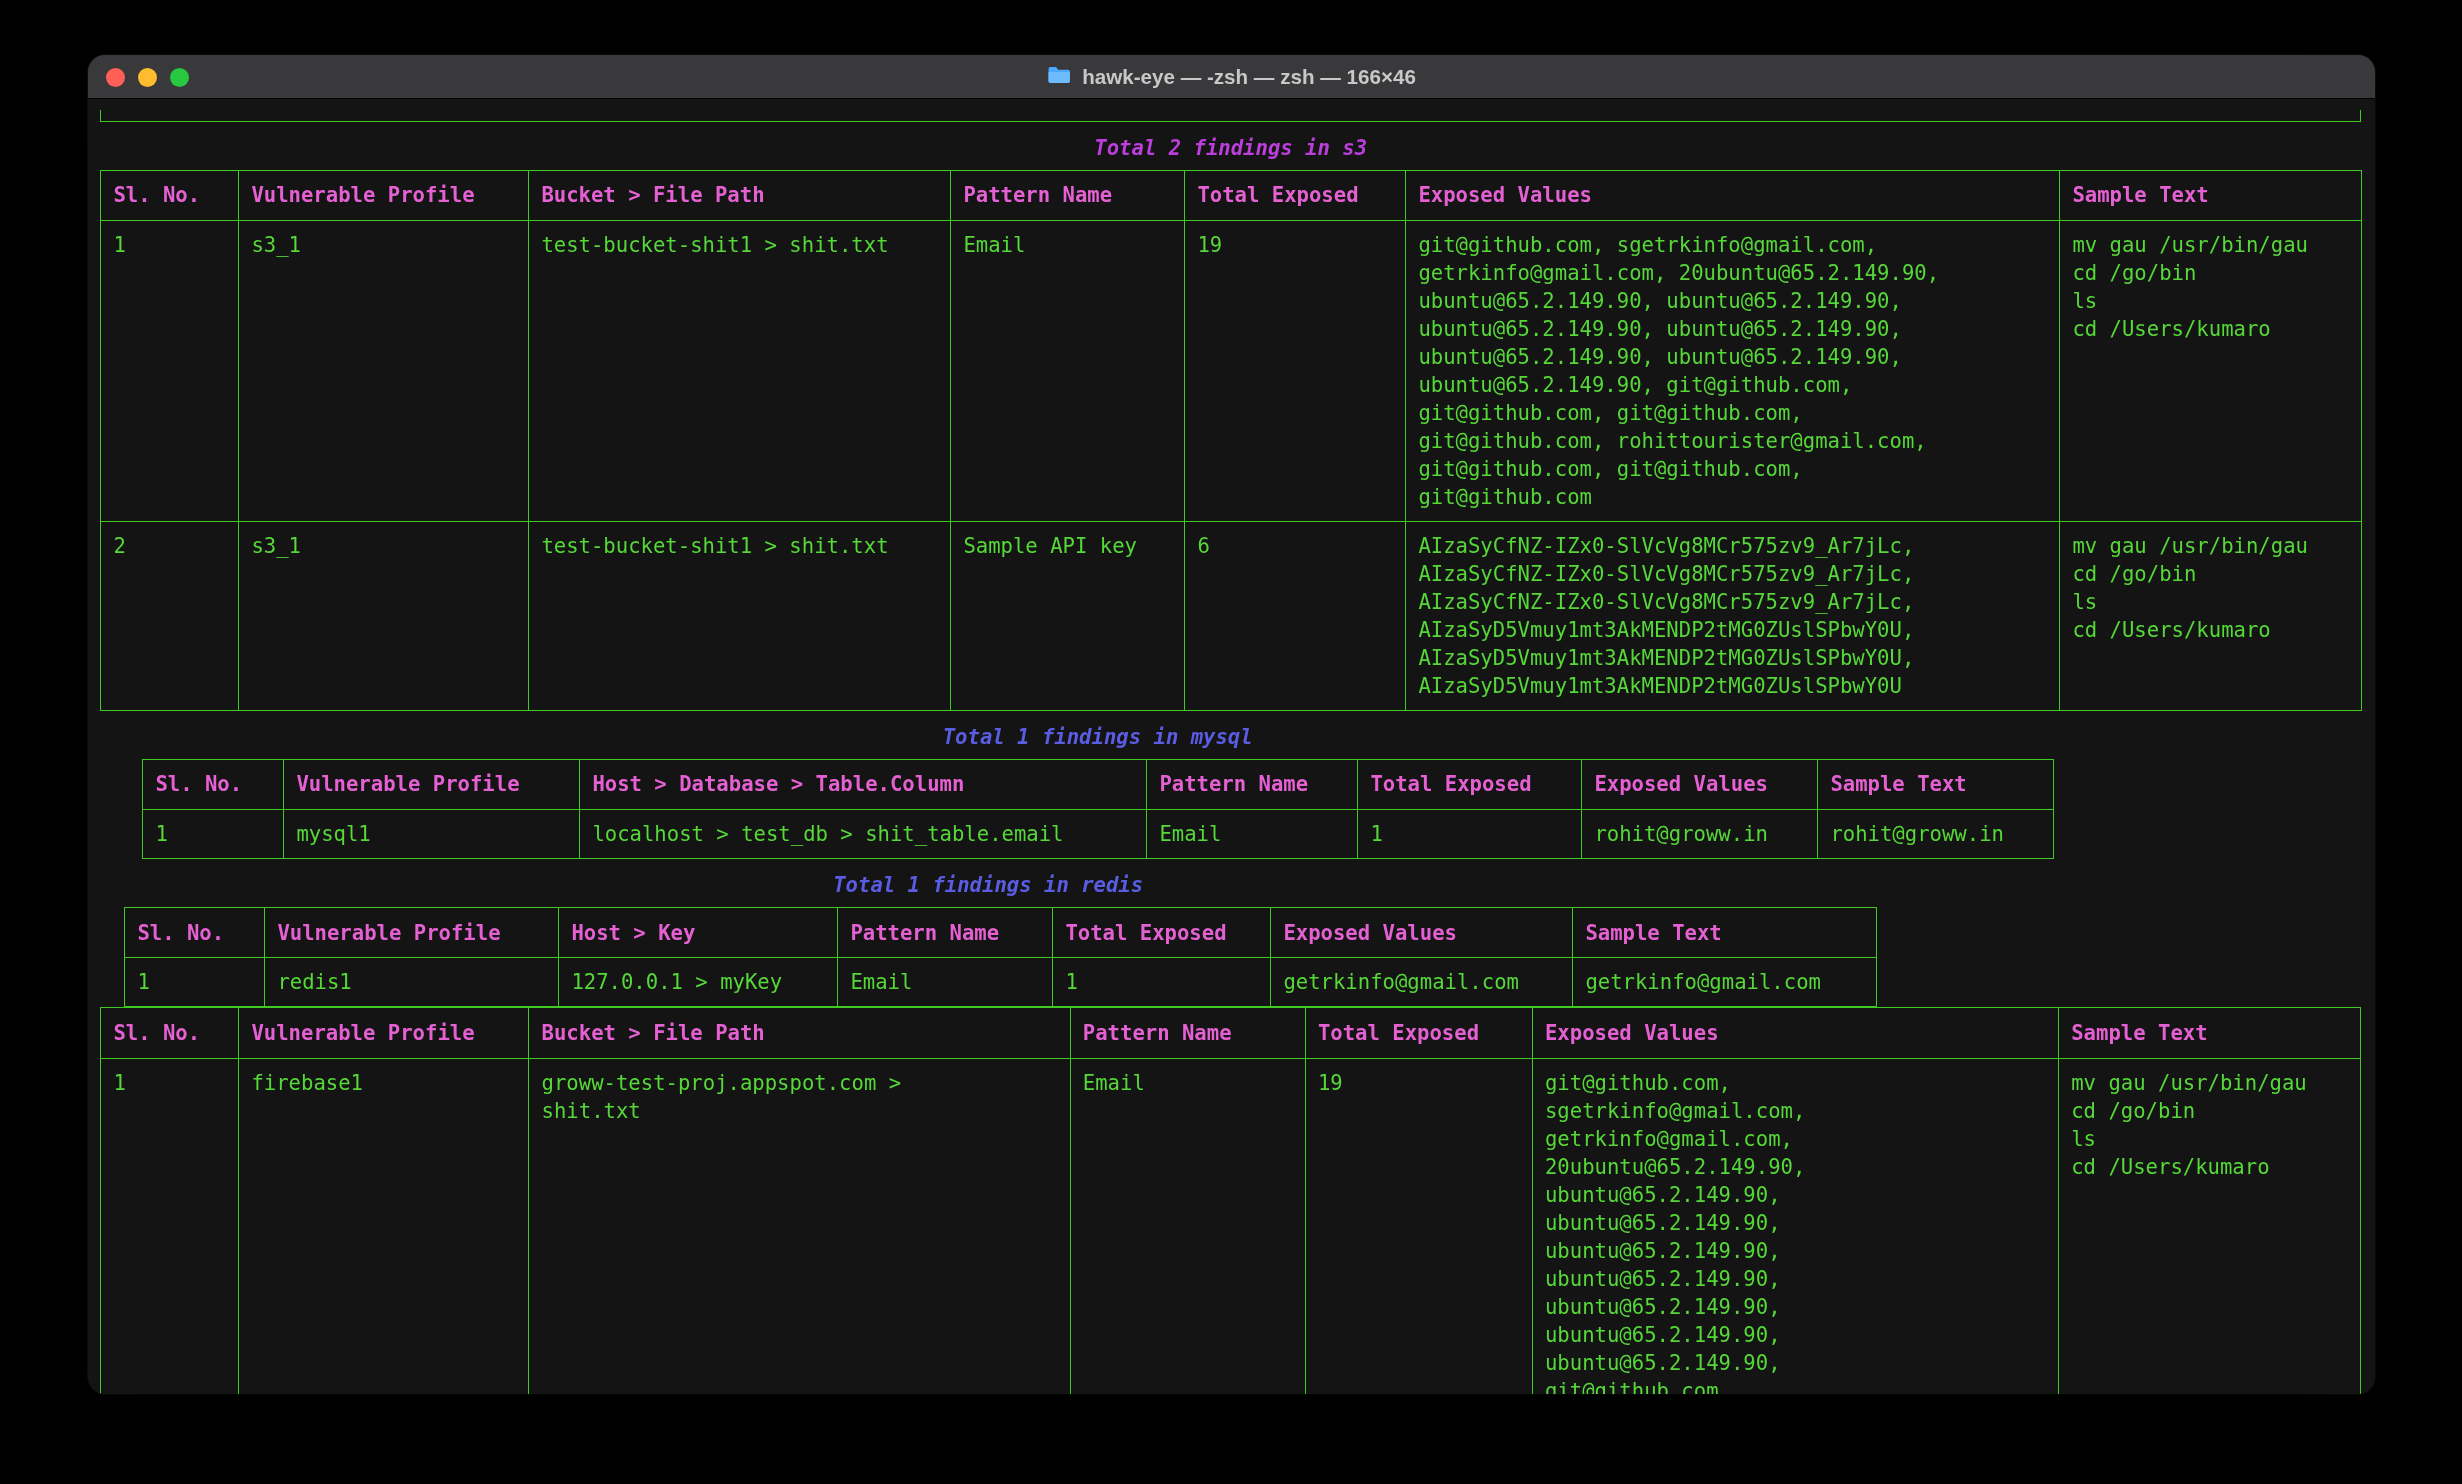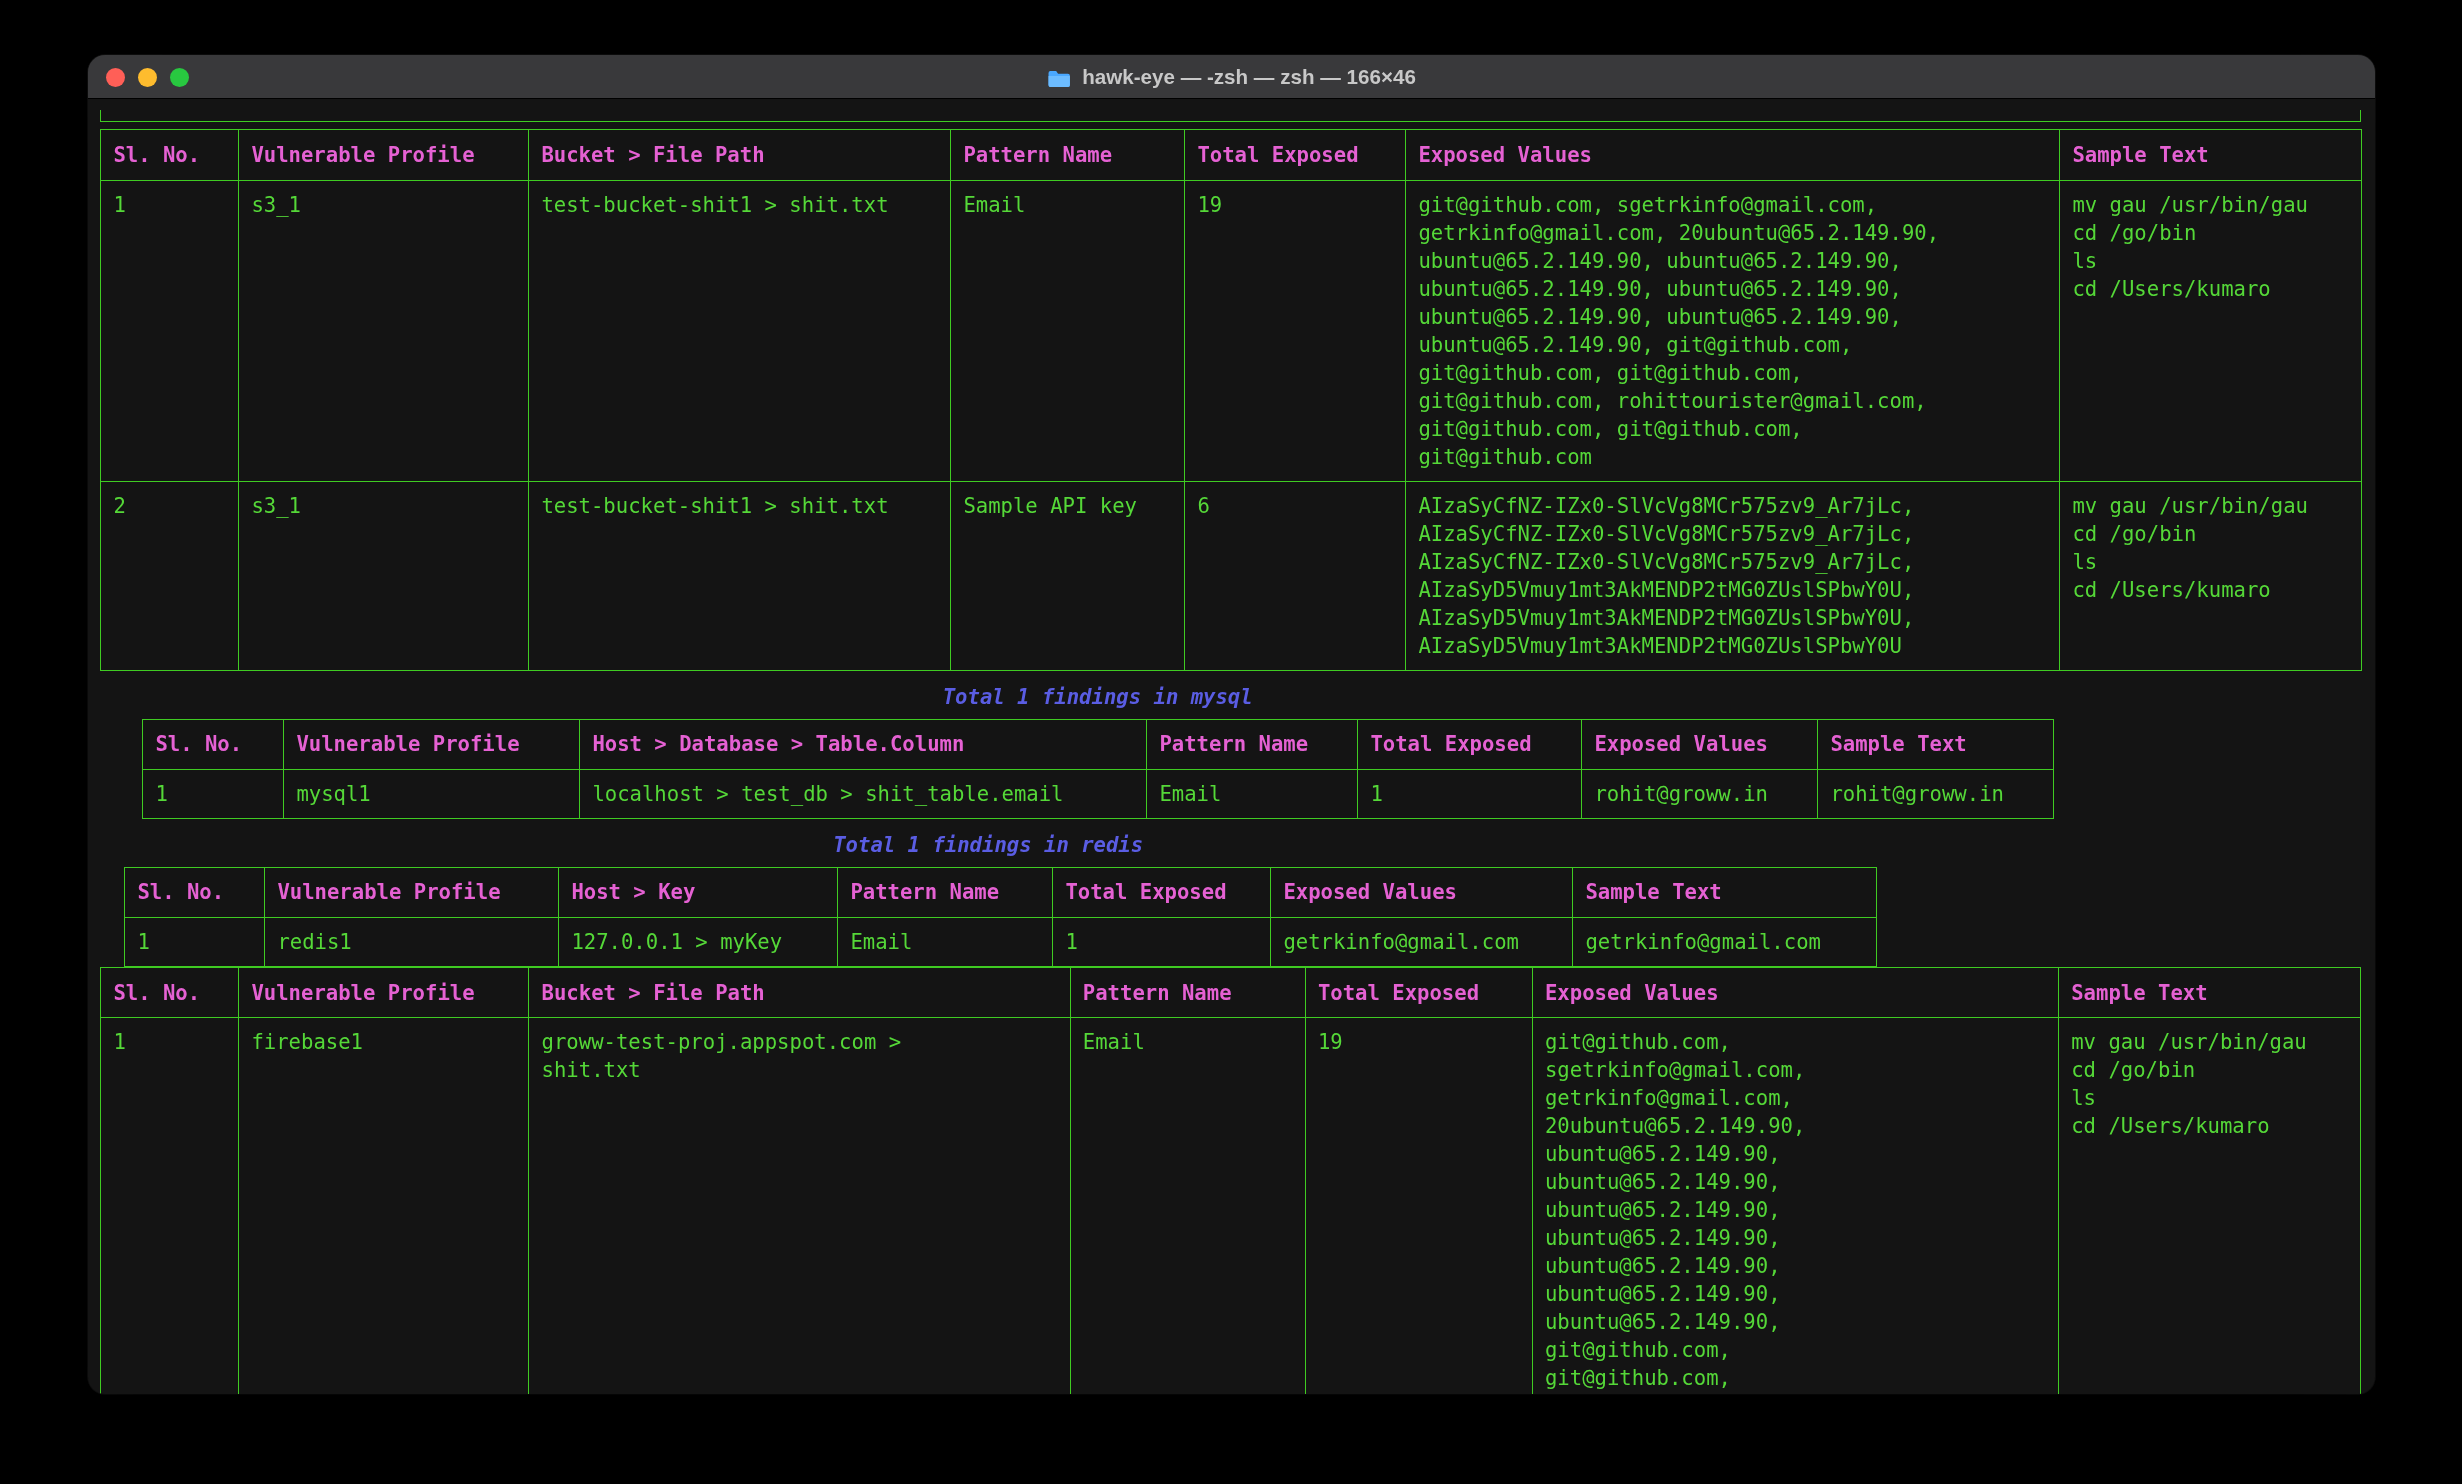--- a/index.html
+++ b/index.html
@@ -42,21 +42,21 @@
   }
   .traffic{
     position:absolute;left:18.3px;top:0;height:44px;
     display:flex;align-items:center;gap:13px;
   }
   .dot{width:19px;height:19px;border-radius:50%;display:inline-block;}
   .dot.red{background:var(--traffic-red);}
   .dot.yellow{background:var(--traffic-yellow);}
   .dot.green{background:var(--traffic-green);}
   .title{
-    display:flex;align-items:flex-end;gap:10.7px;
+    display:flex;align-items:flex-start;gap:10.7px;
     color:var(--title-text);
     font-family:"Liberation Sans","DejaVu Sans",sans-serif;
     font-size:20.6px;font-weight:bold;
   }
   .term{
     padding:7.6px 12.2px 0 12.2px;
     font-size:20.6px;line-height:28px;
     color:var(--green-text);
   }
   .remnant{
@@ -125,20 +125,21 @@
       </svg>
       <span>hawk-eye — -zsh — zsh — 166×46</span>
     </div>
   </div>
 
   <div class="term">
 
     <div class="remnant"></div>
 
     <div class="section w-full">
+      <div class="sec-title purple">Total 2 findings in s3</div>
       <table class="tbl tbl-s3">
         <colgroup>
           <col style="width:138px">
             <col style="width:290px">
             <col style="width:422px">
             <col style="width:234px">
             <col style="width:221px">
             <col style="width:654px">
             <col style="width:302px">
         </colgroup>

